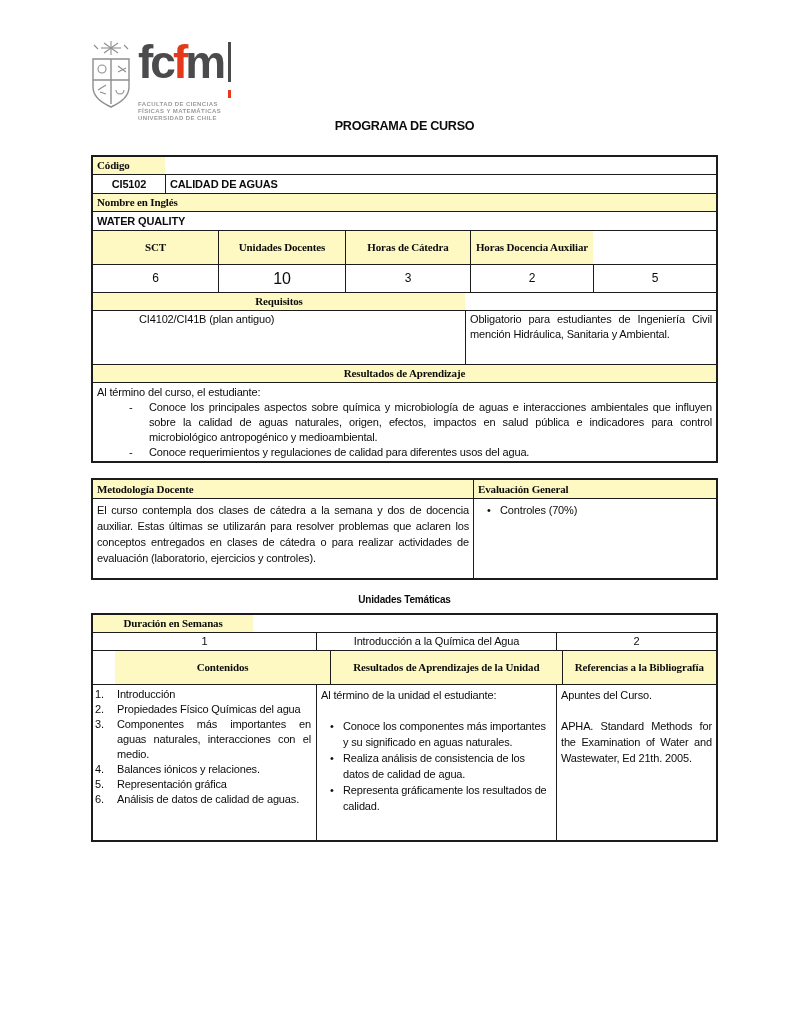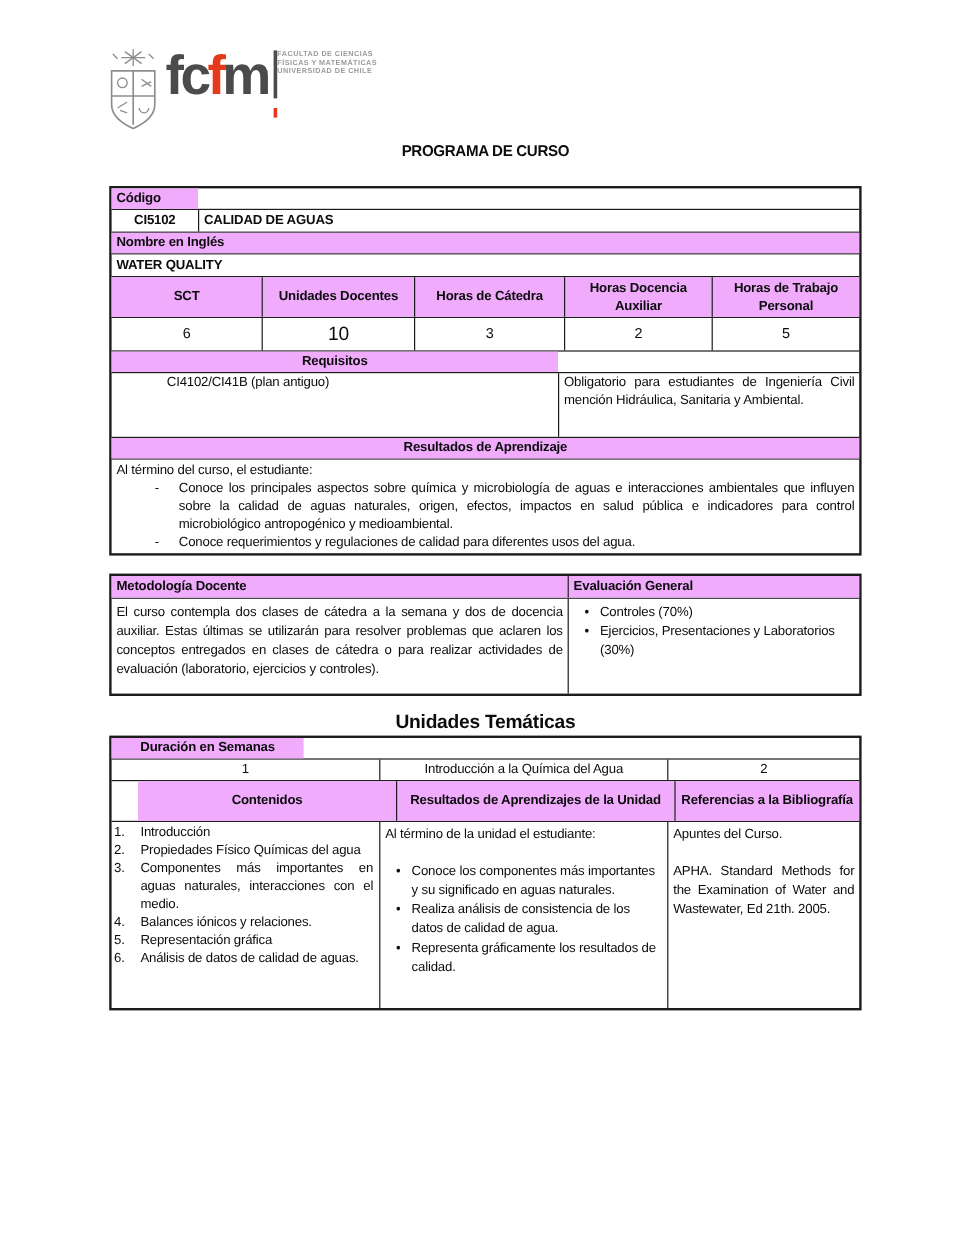--- a/index.html
+++ b/index.html
@@ -2,47 +2,47 @@
 <html><head>
 <meta charset="utf-8">
 <style>
   html,body{margin:0;padding:0;background:#ffffff;}
   body{width:800px;height:1035px;font-family:"Liberation Sans",sans-serif;color:#0c0c0c;}
   .page{position:relative;width:800px;height:1035px;background:#ffffff;overflow:hidden;}
 
   
   .logo{position:absolute;left:88px;top:40px;display:flex;align-items:flex-start;}
   .logo-shield{width:46px;height:74px;}
-  .logo-textblock{margin-left:4px;display:flex;flex-direction:row;}
+  .logo-textblock{margin-left:4px;display:flex;flex-direction:column;}
   .logo-word{display:flex;align-items:flex-start;}
   .logo-fcfm{font-size:46px;line-height:44px;font-weight:bold;letter-spacing:-3px;color:#4b4b4d;}
   .logo-fcfm .red{color:#e5391c;}
   .logo-bar{width:3px;height:56px;margin-left:5px;margin-top:2px;display:flex;flex-direction:column;}
   .logo-bar .g{background:#4b4b4d;height:40px;width:3px;}
   .logo-bar .sp{height:8px;}
   .logo-bar .r{background:#e5391c;height:8px;width:3px;}
   .logo-caption{margin-top:3px;font-size:6px;line-height:7px;letter-spacing:0.4px;color:#9a9a9a;font-weight:bold;}
 
   
   .doc-title{position:absolute;left:91px;top:118px;width:627px;text-align:center;
              font-size:13px;font-weight:bold;letter-spacing:-0.3px;transform:scaleX(0.97);}
   .section-title{position:absolute;left:91px;top:594px;width:627px;text-align:center;
-             font-size:16px;font-weight:bold;letter-spacing:-0.2px;}
+             font-size:10px;font-weight:bold;letter-spacing:-0.2px;}
 
   
   .tbl{position:absolute;left:91px;width:627px;border:2px solid #1c1c1c;box-sizing:border-box;background:#fff;}
   .t1{top:155px;}
   .t2{top:478px;}
   .t3{top:613px;}
   .row{display:flex;border-top:1px solid #1c1c1c;}
   .row:first-child{border-top:none;}
   .cell{box-sizing:border-box;border-left:1px solid #1c1c1c;padding:1px 4px;
         font-size:11px;letter-spacing:-0.15px;line-height:15px;overflow:hidden;}
   .cell:first-child{border-left:none;}
-  .hdr{background:#f0abfc;font-weight:bold;}
+  .hdr{background:#fef9c3;font-weight:bold;font-family:Liberation Serif, serif;}
   .b{font-weight:bold;}
   .ctr{display:flex;align-items:center;justify-content:center;text-align:center;}
   .vctr{display:flex;align-items:center;}
   .just{text-align:justify;}
 
   
   .dash-item{position:relative;padding-left:52px;text-align:justify;}
   .dash-item::before{content:"-";position:absolute;left:32px;}
   .bullet-item{position:relative;padding-left:22px;}
   .bullet-item::before{content:"\2022";position:absolute;left:9px;}
@@ -105,21 +105,20 @@
       <div class="cell hdr vctr" style="width:623px;">Nombre en Inglés</div>
     </div>
     <div class="row" style="height:18px;">
       <div class="cell b vctr" style="width:623px;text-align:right;">WATER QUALITY</div>
     </div>
     <div class="row" style="height:33px;">
       <div class="cell hdr ctr" style="width:125px;">SCT</div>
       <div class="cell hdr ctr" style="width:127px;">Unidades Docentes</div>
       <div class="cell hdr ctr" style="width:125px;">Horas de Cátedra</div>
       <div class="cell hdr ctr" style="width:123px;">Horas Docencia Auxiliar</div>
-      <div class="cell hdr ctr" style="width:123px;">Horas de Trabajo Personal</div>
     </div>
     <div class="row" style="height:27px;">
       <div class="cell ctr" style="width:125px;font-size:12px;">6</div>
       <div class="cell ctr" style="width:127px;font-size:16px;">10</div>
       <div class="cell ctr" style="width:125px;font-size:12px;">3</div>
       <div class="cell ctr" style="width:123px;font-size:12px;">2</div>
       <div class="cell ctr" style="width:123px;font-size:12px;">5</div>
     </div>
     <div class="row" style="height:17px;">
       <div class="cell hdr ctr" style="width:372px;">Requisitos</div>
@@ -142,21 +141,20 @@
 
   <div class="tbl t2">
     <div class="row" style="height:18px;">
       <div class="cell hdr vctr" style="width:380px;">Metodología Docente</div>
       <div class="cell hdr vctr" style="width:243px;">Evaluación General</div>
     </div>
     <div class="row" style="min-height:79px;">
       <div class="cell just" style="width:380px;padding-top:3px;line-height:16px;">El curso contempla dos clases de cátedra a la semana y dos de docencia auxiliar. Estas últimas se utilizarán para resolver problemas que aclaren los conceptos entregados en clases de cátedra o para realizar actividades de evaluación (laboratorio, ejercicios y controles).</div>
       <div class="cell" style="width:243px;padding-top:3px;line-height:16px;">
         <div class="bullet-item">Controles (70%)</div>
-        <div class="bullet-item">Ejercicios, Presentaciones y Laboratorios (30%)</div>
       </div>
     </div>
   </div>
 
   <div class="section-title">Unidades Temáticas</div>
 
   <div class="tbl t3">
     <div class="row" style="height:17px;">
       <div class="cell hdr ctr" style="width:160px;">Duración en Semanas</div>
     </div>

